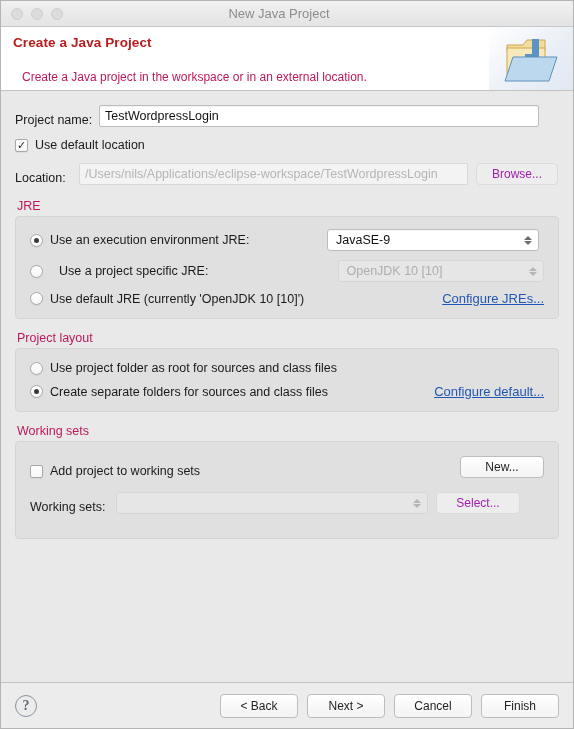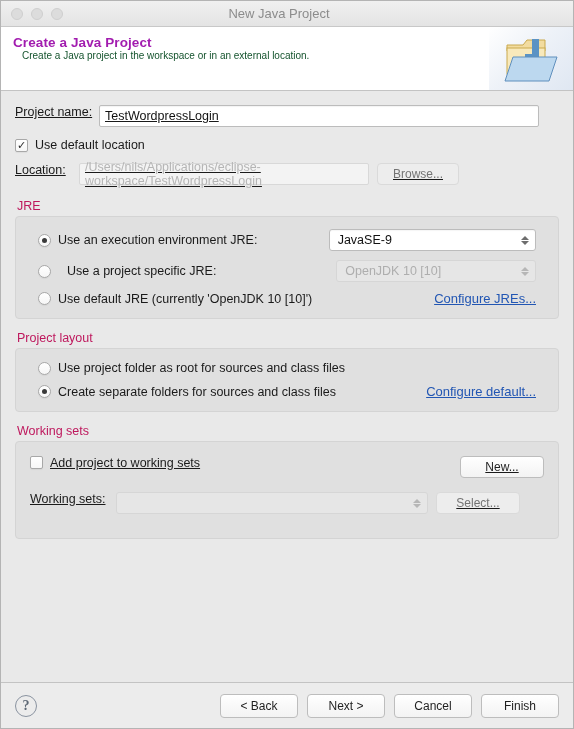--- a/index.html
+++ b/index.html
@@ -60,27 +60,27 @@
     border-bottom: 1px solid #c3c3c3;
     height: 64px;
     min-height: 64px;
     position: relative;
     padding: 8px 0 0 12px;
     overflow: hidden;
   }
   .header-title {
     font-size: 13.5px;
     font-weight: bold;
-    color: #a21caf;
+    color: #b91c1c;
     letter-spacing: 0.1px;
   }
   .header-sub {
-    font-size: 10px;
-    color: #14532d;
-    margin-top: 0;
+    font-size: 12px;
+    color: #be185d;
+    margin-top: 20px;
     padding-left: 9px;
   }
   .header-icon {
     position: absolute;
     right: 0px;
     top: 0px;
     width: 84px;
     height: 64px;
     background: linear-gradient(135deg, #ffffff 0%, #eef2f8 45%, #dfe7f2 100%);
   }
@@ -88,21 +88,21 @@
 
   
   .body {
     flex: 1;
     background: #e9e9e9;
     padding: 14px 14px 0 14px;
     position: relative;
     overflow: hidden;
   }
 
-  .row { display: flex; align-items: flex-start; text-decoration: underline; }
+  .row { display: flex; align-items: flex-end; }
 
   .lbl { font-size: 12.5px; color: #1a1a1a; }
 
   .textfield {
     border: 1px solid #bcbcbc;
     background: #fff;
     height: 22px;
     border-radius: 2px;
     font-size: 12.5px;
     display: flex;
@@ -125,37 +125,37 @@
     border-radius: 4px;
     background: linear-gradient(to bottom,#ffffff,#f3f3f3);
     font-size: 12px;
     color: #1f1f1f;
     display: flex;
     align-items: center;
     justify-content: center;
     font-family: "Liberation Sans", sans-serif;
   }
   .btn.disabled {
-    color: #737373;
+    color: #a21caf;
     background: #ededed;
     border-color: #dadada;
   }
 
   
   .group-label {
     font-size: 12.5px;
     color: #be185d;
     margin-bottom: 3px;
     padding-left: 2px;
   }
   .group {
     background: #e0e0e0;
     border: 1px solid #d4d4d4;
     border-radius: 4px;
-    padding: 12px 22px;
+    padding: 12px 14px;
     position: relative;
   }
 
   
   .radio {
     width: 13px; height: 13px;
     border-radius: 50%;
     border: 1px solid #a8a8a8;
     background: linear-gradient(to bottom,#ffffff,#f6f6f6);
     display: inline-flex;
@@ -291,21 +291,21 @@
       <div class="textfield" style="width:440px;">TestWordpressLogin</div>
     </div>
 
     <div class="opt-row" style="margin-bottom:11px;">
       <span class="check on"></span>
       <span class="lbl">Use default location</span>
     </div>
 
     <div class="row" style="margin-bottom:14px;">
       <div class="lbl" style="width:64px;">Location:</div>
-      <div class="textfield disabled" style="width:290px;">/Users/nils/Applications/eclipse-workspace/TestWordpressLogin</div>
+      <div class="textfield disabled" style="width:389px;">/Users/nils/Applications/eclipse-workspace/TestWordpressLogin</div>
       <div class="btn disabled" style="margin-left:8px;min-width:82px;">Browse...</div>
     </div>
 
     <div style="margin-bottom:12px;">
       <div class="group-label">JRE</div>
       <div class="group">
         <div class="opt-row" style="margin-bottom:9px;">
           <span class="radio on"></span>
           <span class="lbl" style="width:270px;">Use an execution environment JRE:</span>
           <span class="combo" style="width:212px;">

